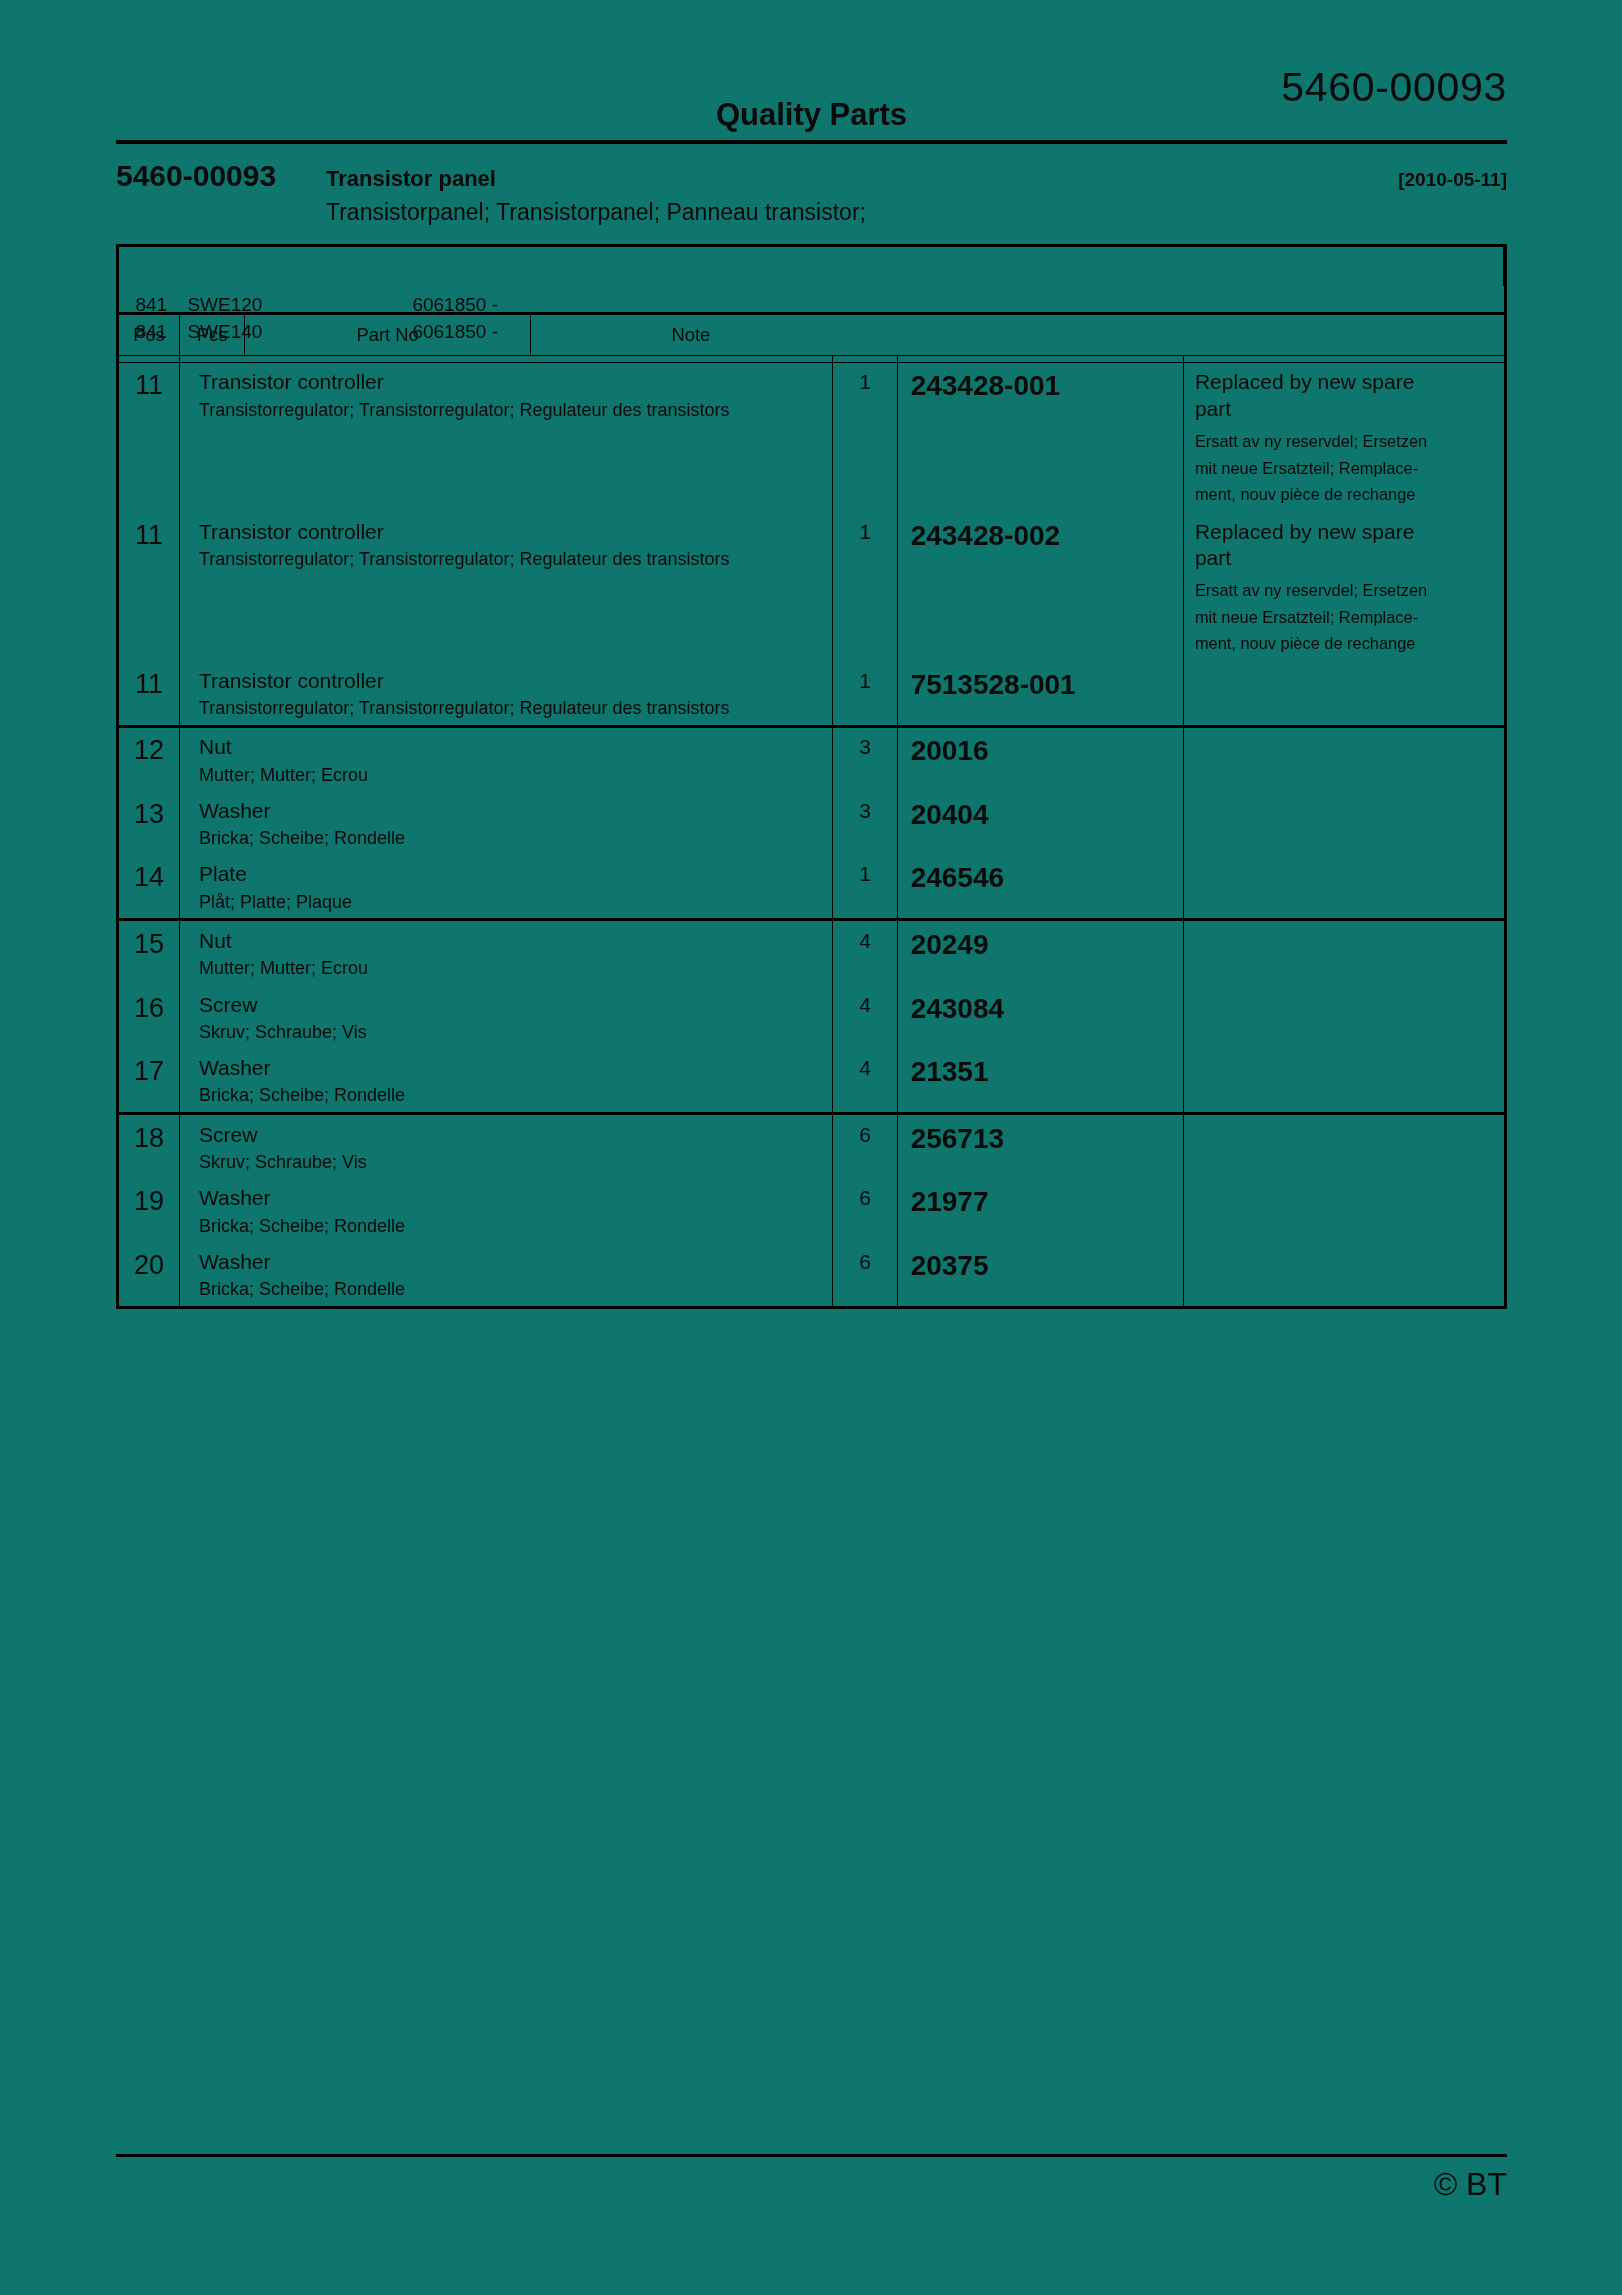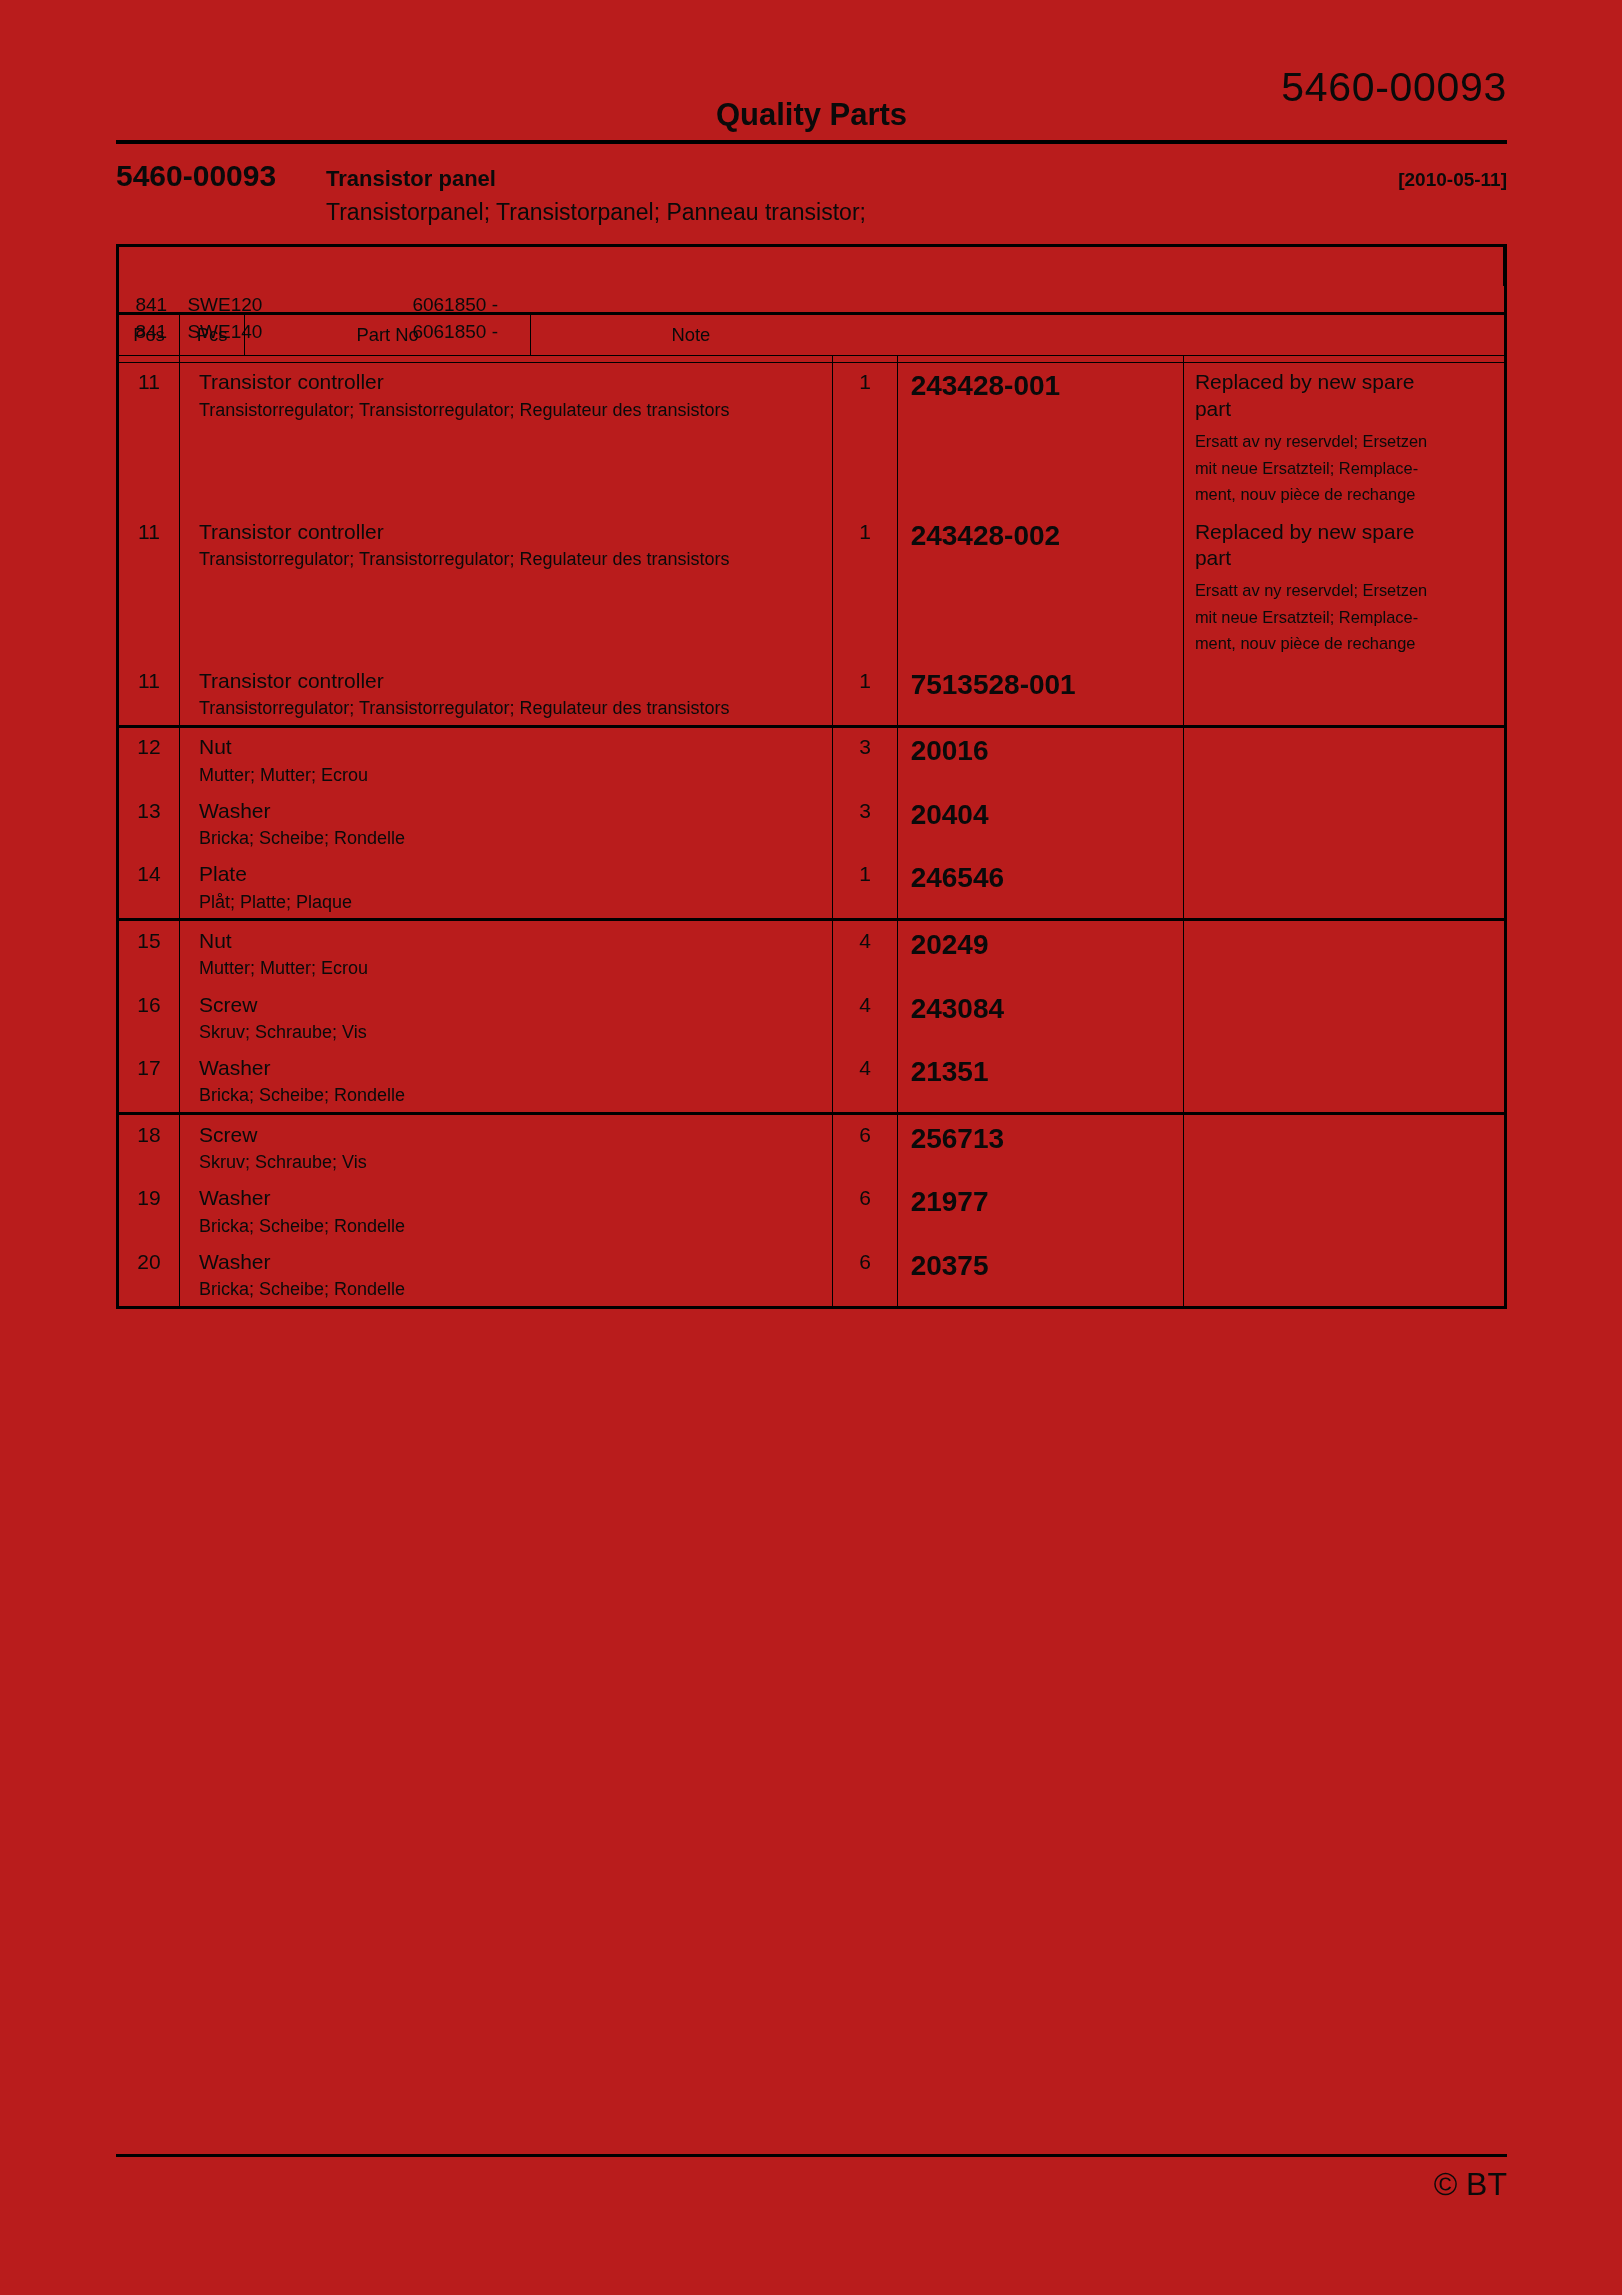--- a/index.html
+++ b/index.html
@@ -1,19 +1,19 @@
 <!DOCTYPE html>
 <html style="font-size:11px"><head>
 <meta charset="utf-8">
 <style>
   html,body{margin:0;padding:0;background:#e8e8e8;}
   .page{
     position:relative;
     width:1622px;height:2295px;
-    background:#b91c1c;
+    background:#0f766e;
     color:#0a0a0a;
     font-family:"Liberation Sans", sans-serif;
     overflow:hidden;
     margin:0 auto;
   }
   .content{padding:67px 115px 0 116px;}
 
   
   .masthead{position:relative;height:65px;}
   .doc-number-top{
@@ -53,21 +53,21 @@
   .w-part{width:20.62%;}
   .w-note{width:23.18%;}
   .header-row .cell + .cell,
   .sep-row .cell + .cell,
   .row .cell + .cell{border-left:1.4px solid #000;}
 
   .hcell{display:flex;align-items:center;justify-content:center;font-size:18.4px;}
 
   .group + .group{border-top:3.4px solid #000;}
   .row{display:flex;min-height:59px;}
-  .c-pos{text-align:center;font-size:21px;padding-top:6.8px;line-height:1.2;}
+  .c-pos{text-align:center;font-size:27px;padding-top:6.8px;line-height:1.2;}
   .c-desc{padding:6.8px 13.6px 4.1px 19px;}
   .desc-main{font-size:21px;line-height:1.2;}
   .sub{font-size:18px;line-height:1.3;margin-top:4.1px;}
   .c-pcs{text-align:center;font-size:21px;padding-top:6.8px;line-height:1.2;}
   .c-part{font-size:28px;padding:6.8px 0 0 12.3px;line-height:1.2;font-weight:bold;}
   .c-note{padding:6.8px 6.8px 4.1px 11px;}
   .note-main{font-size:21px;line-height:1.25;max-width:252px;}
   .note-sub{font-size:16.4px;line-height:1.62;margin-top:6.1px;}
   .note-sub span{display:block;}
 

